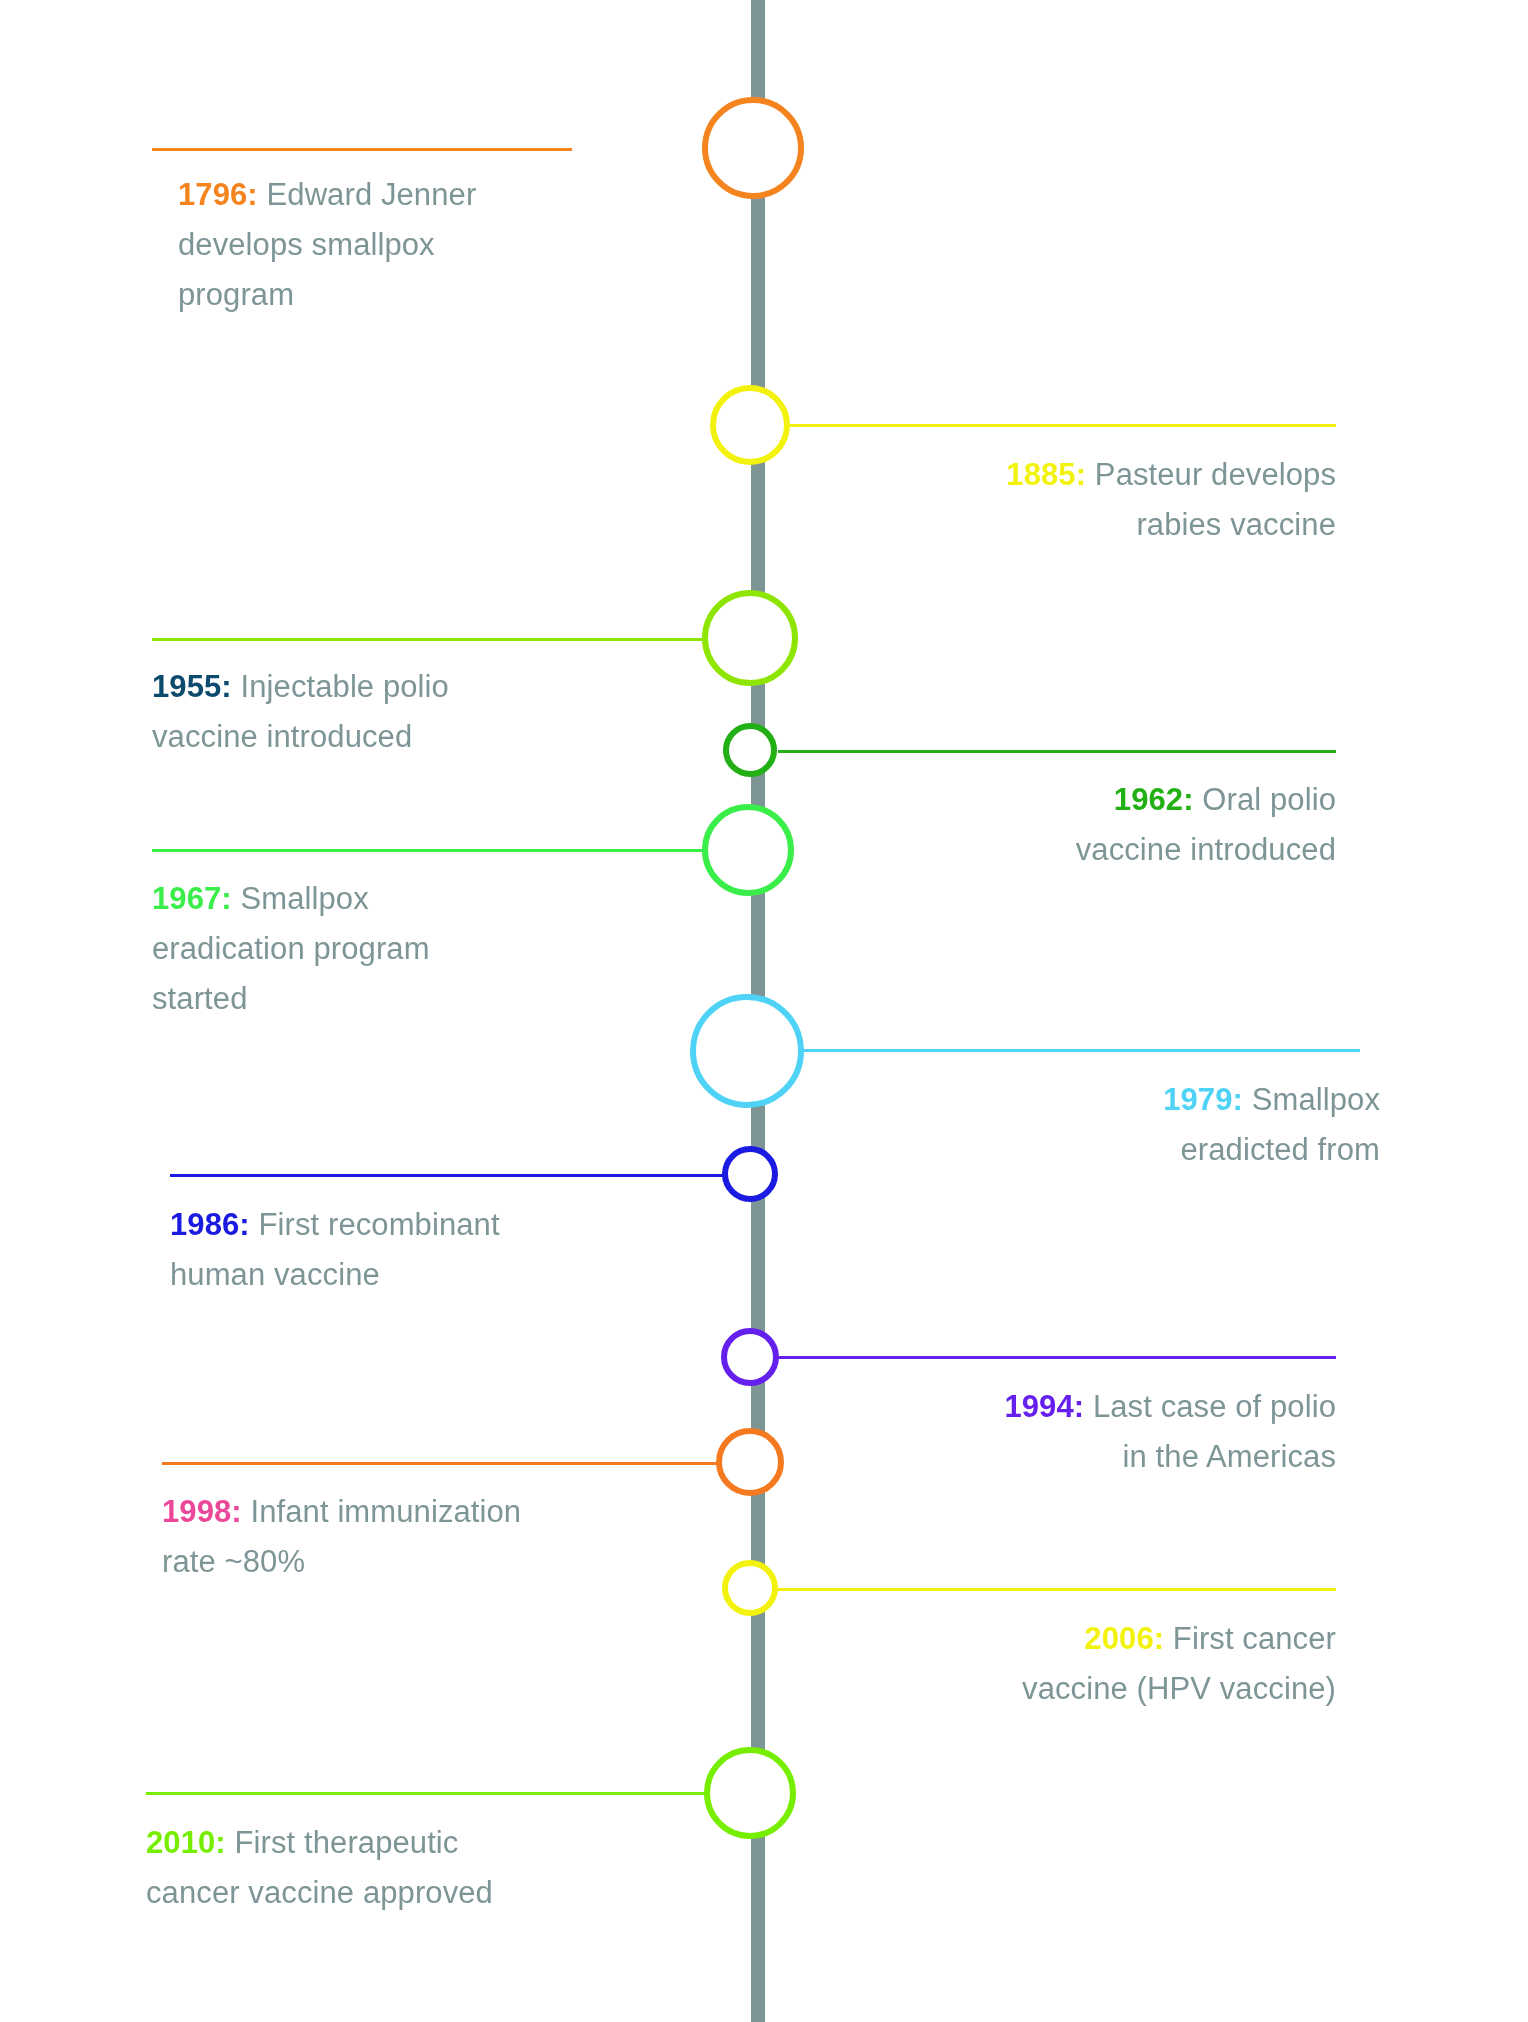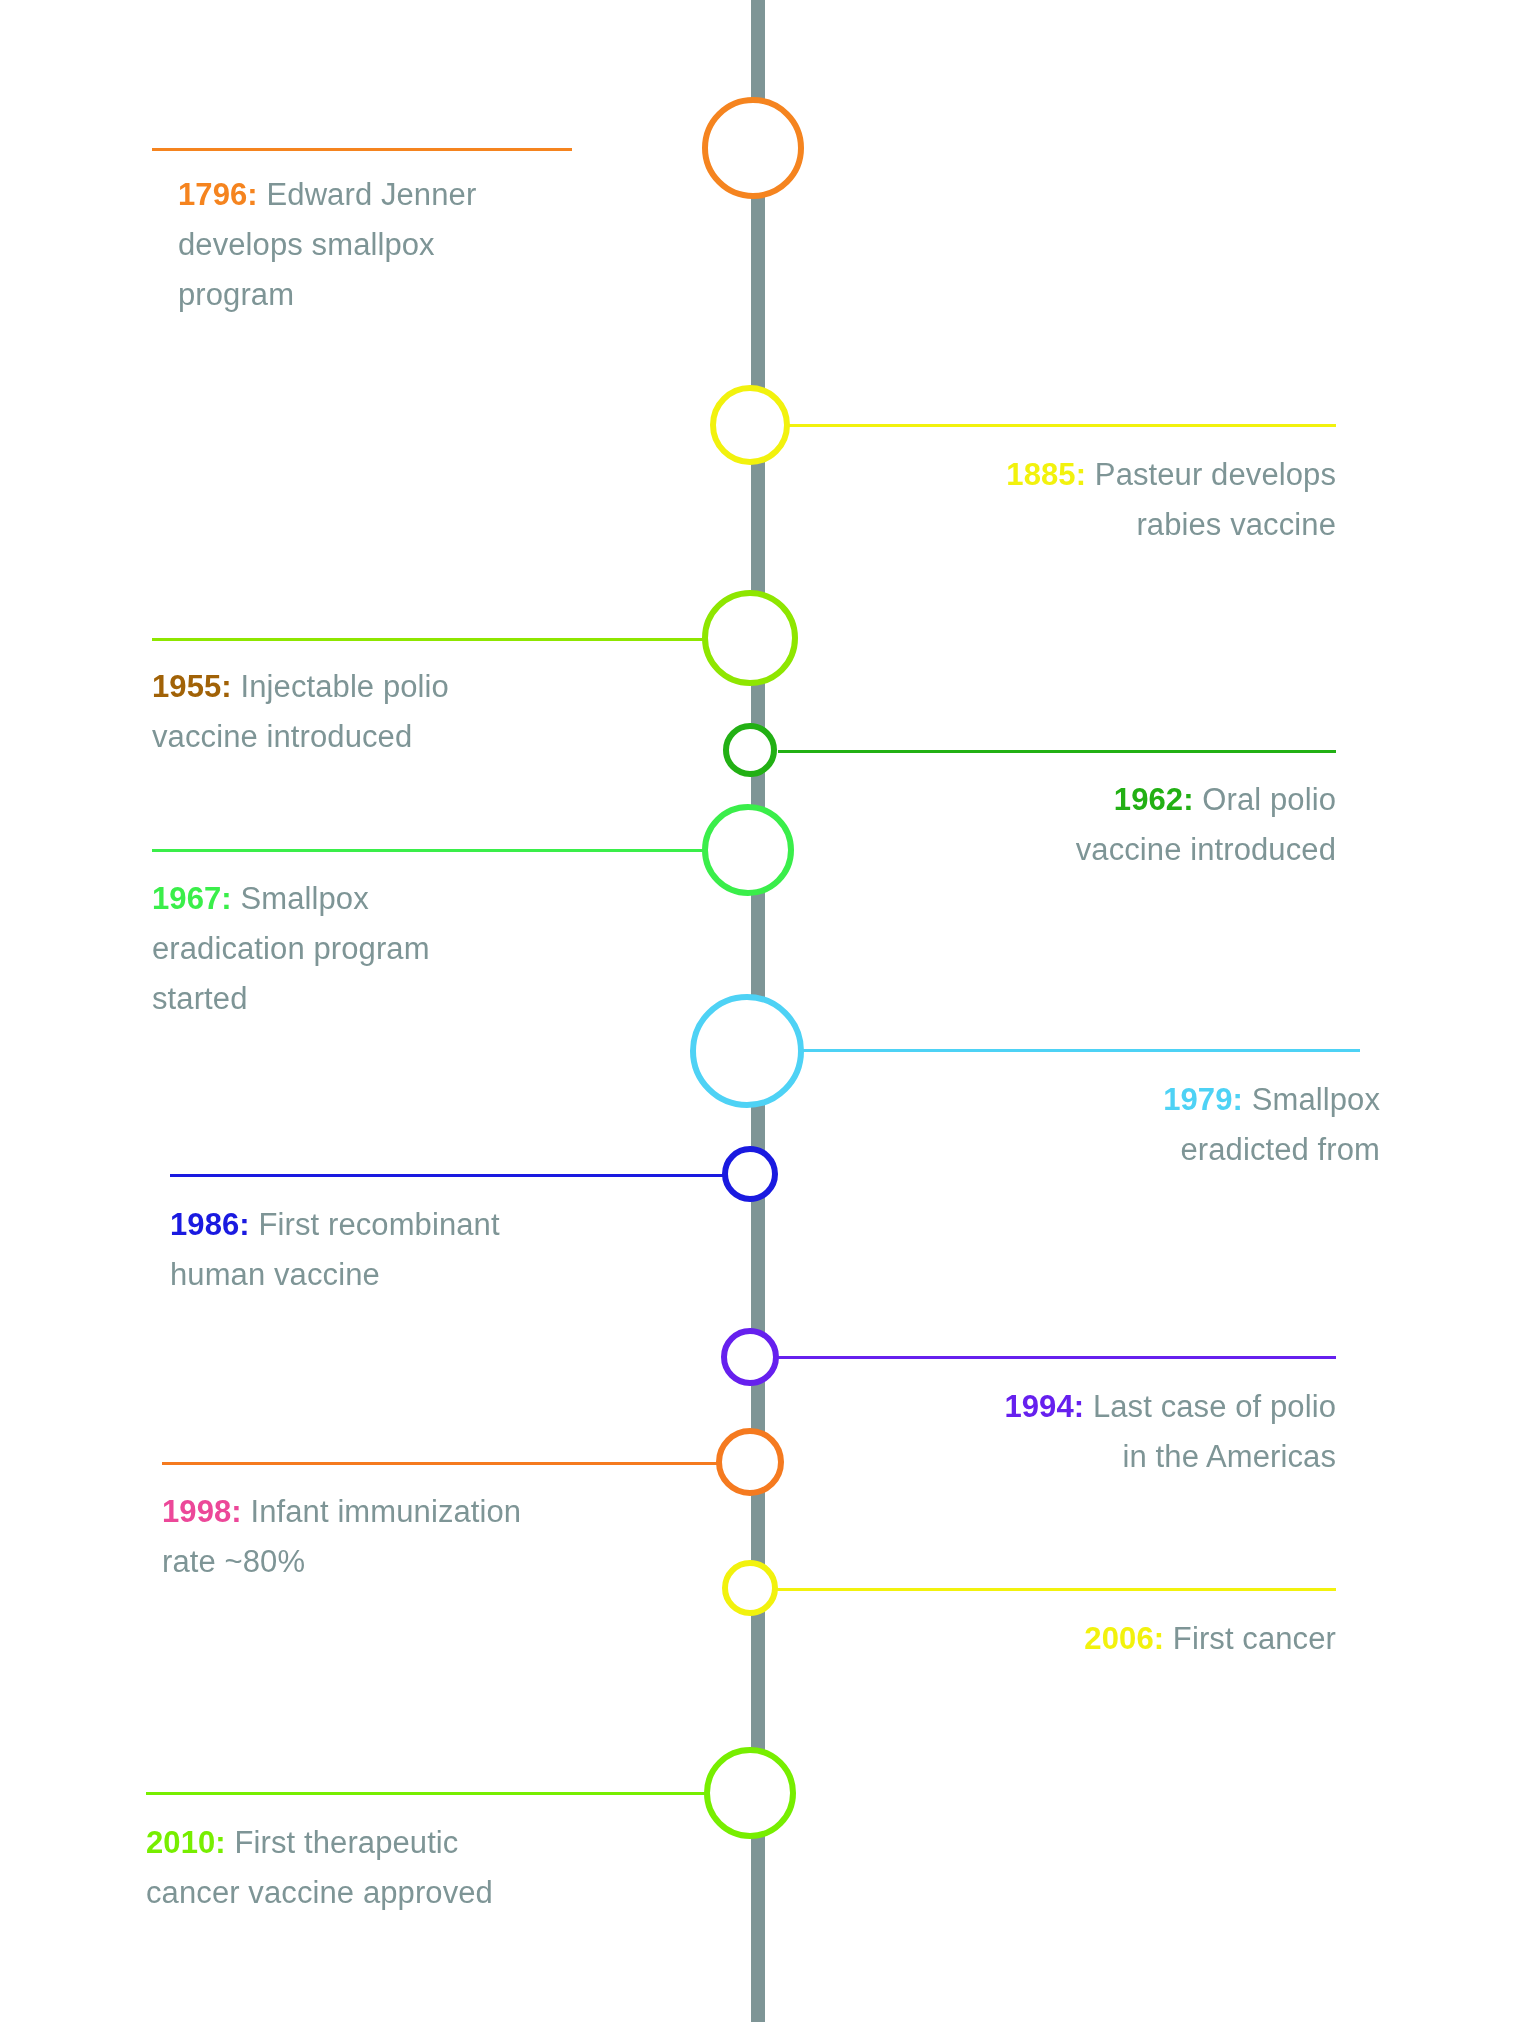--- a/index.html
+++ b/index.html
@@ -61,21 +61,21 @@
   <div class="connector" style="left:780px;top:424px;width:556px;border-top-color:#f2f20d;"></div>
   <div class="marker" style="left:710px;top:385px;width:80px;height:80px;border-width:6px;border-color:#f2f20d;"></div>
   <div class="entry right" style="left:760px;top:450px;width:576px;">
     <div class="line"><span class="yr" style="color: rgb(242, 242, 13);">1885:</span><span> Pasteur develops</span></div>
     <div class="line">rabies vaccine</div>
   </div>
 
   <div class="connector" style="left:152px;top:638px;width:552px;border-top-color:#8ee600;"></div>
   <div class="marker" style="left:702px;top:590px;width:96px;height:96px;border-width:6px;border-color:#8ee600;"></div>
   <div class="entry left" style="left:152px;top:662px;width:560px;">
-    <div class="line"><span class="yr" style="color: #a16207;">1955:</span><span> Injectable polio</span></div>
+    <div class="line"><span class="yr" style="color: #0c4a6e;">1955:</span><span> Injectable polio</span></div>
     <div class="line">vaccine introduced</div>
   </div>
 
   <div class="connector" style="left:778px;top:750px;width:558px;border-top-color:#22b014;"></div>
   <div class="marker" style="left:723px;top:723px;width:54px;height:54px;border-width:6px;border-color:#22b014;"></div>
   <div class="entry right" style="left:760px;top:775px;width:576px;">
     <div class="line"><span class="yr" style="color: rgb(34, 176, 20);">1962:</span><span> Oral polio</span></div>
     <div class="line">vaccine introduced</div>
   </div>
 
@@ -112,20 +112,21 @@
   <div class="marker" style="left:716px;top:1428px;width:68px;height:68px;border-width:6px;border-color:#f57a1f;"></div>
   <div class="entry left" style="left:162px;top:1487px;width:600px;">
     <div class="line"><span class="yr" style="color: #ec4899;">1998:</span><span> Infant immunization</span></div>
     <div class="line">rate ~80%</div>
   </div>
 
   <div class="connector" style="left:776px;top:1588px;width:560px;border-top-color:#f2f20d;"></div>
   <div class="marker" style="left:722px;top:1560px;width:56px;height:56px;border-width:6px;border-color:#f2f20d;"></div>
   <div class="entry right" style="left:760px;top:1614px;width:576px;">
     <div class="line"><span class="yr" style="color: rgb(242, 242, 13); margin-top: 33px;">2006:</span><span> First cancer</span></div>
+    <div class="line">vaccine (HPV vaccine)</div>
   </div>
 
   <div class="connector" style="left:146px;top:1792px;width:560px;border-top-color:#77ee00;"></div>
   <div class="marker" style="left:704px;top:1747px;width:92px;height:92px;border-width:6px;border-color:#77ee00;"></div>
   <div class="entry left" style="left:146px;top:1818px;width:620px;">
     <div class="line"><span class="yr" style="color: rgb(119, 238, 0);">2010:</span><span> First therapeutic</span></div>
     <div class="line">cancer vaccine approved</div>
   </div>
 
 </div>

